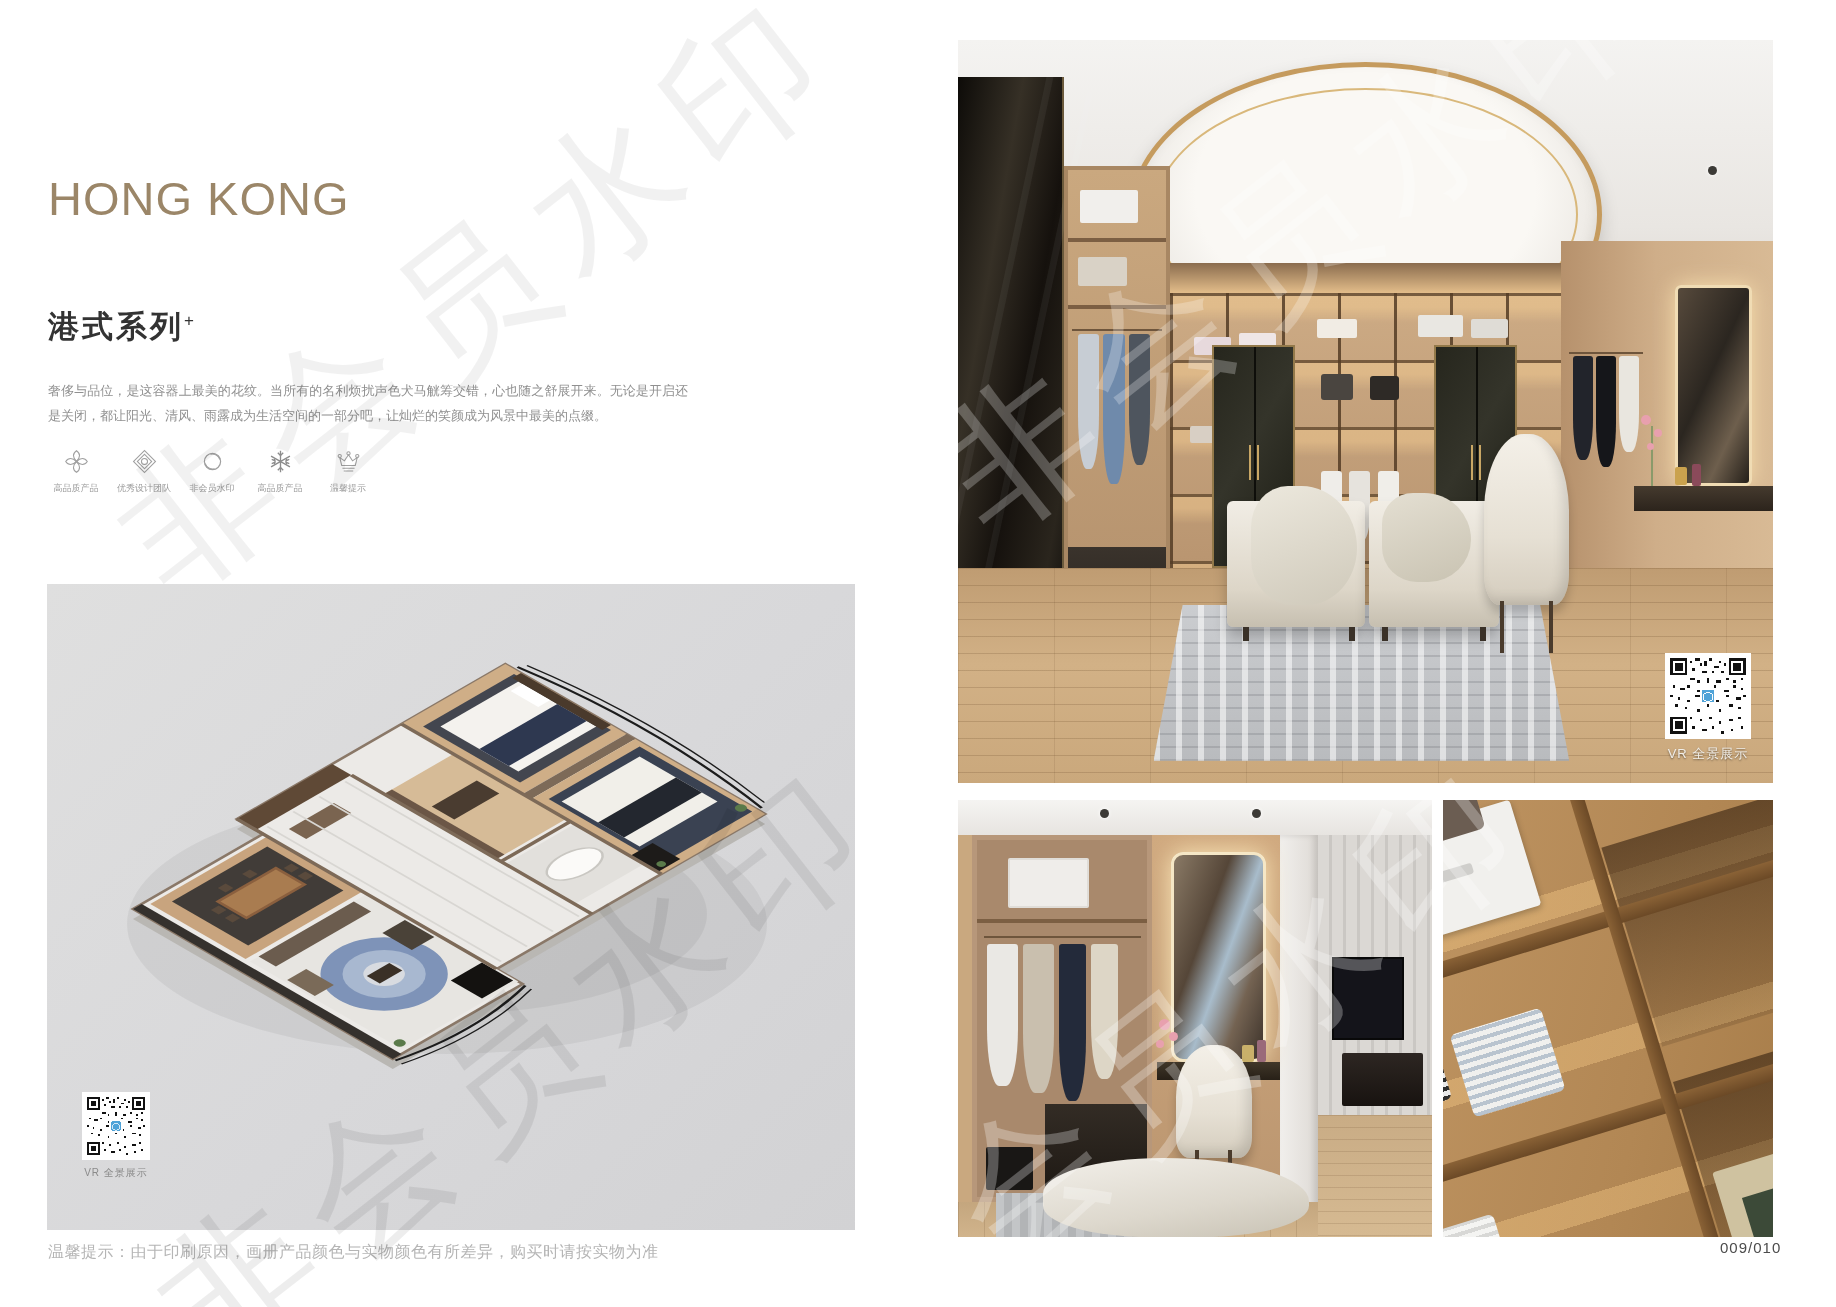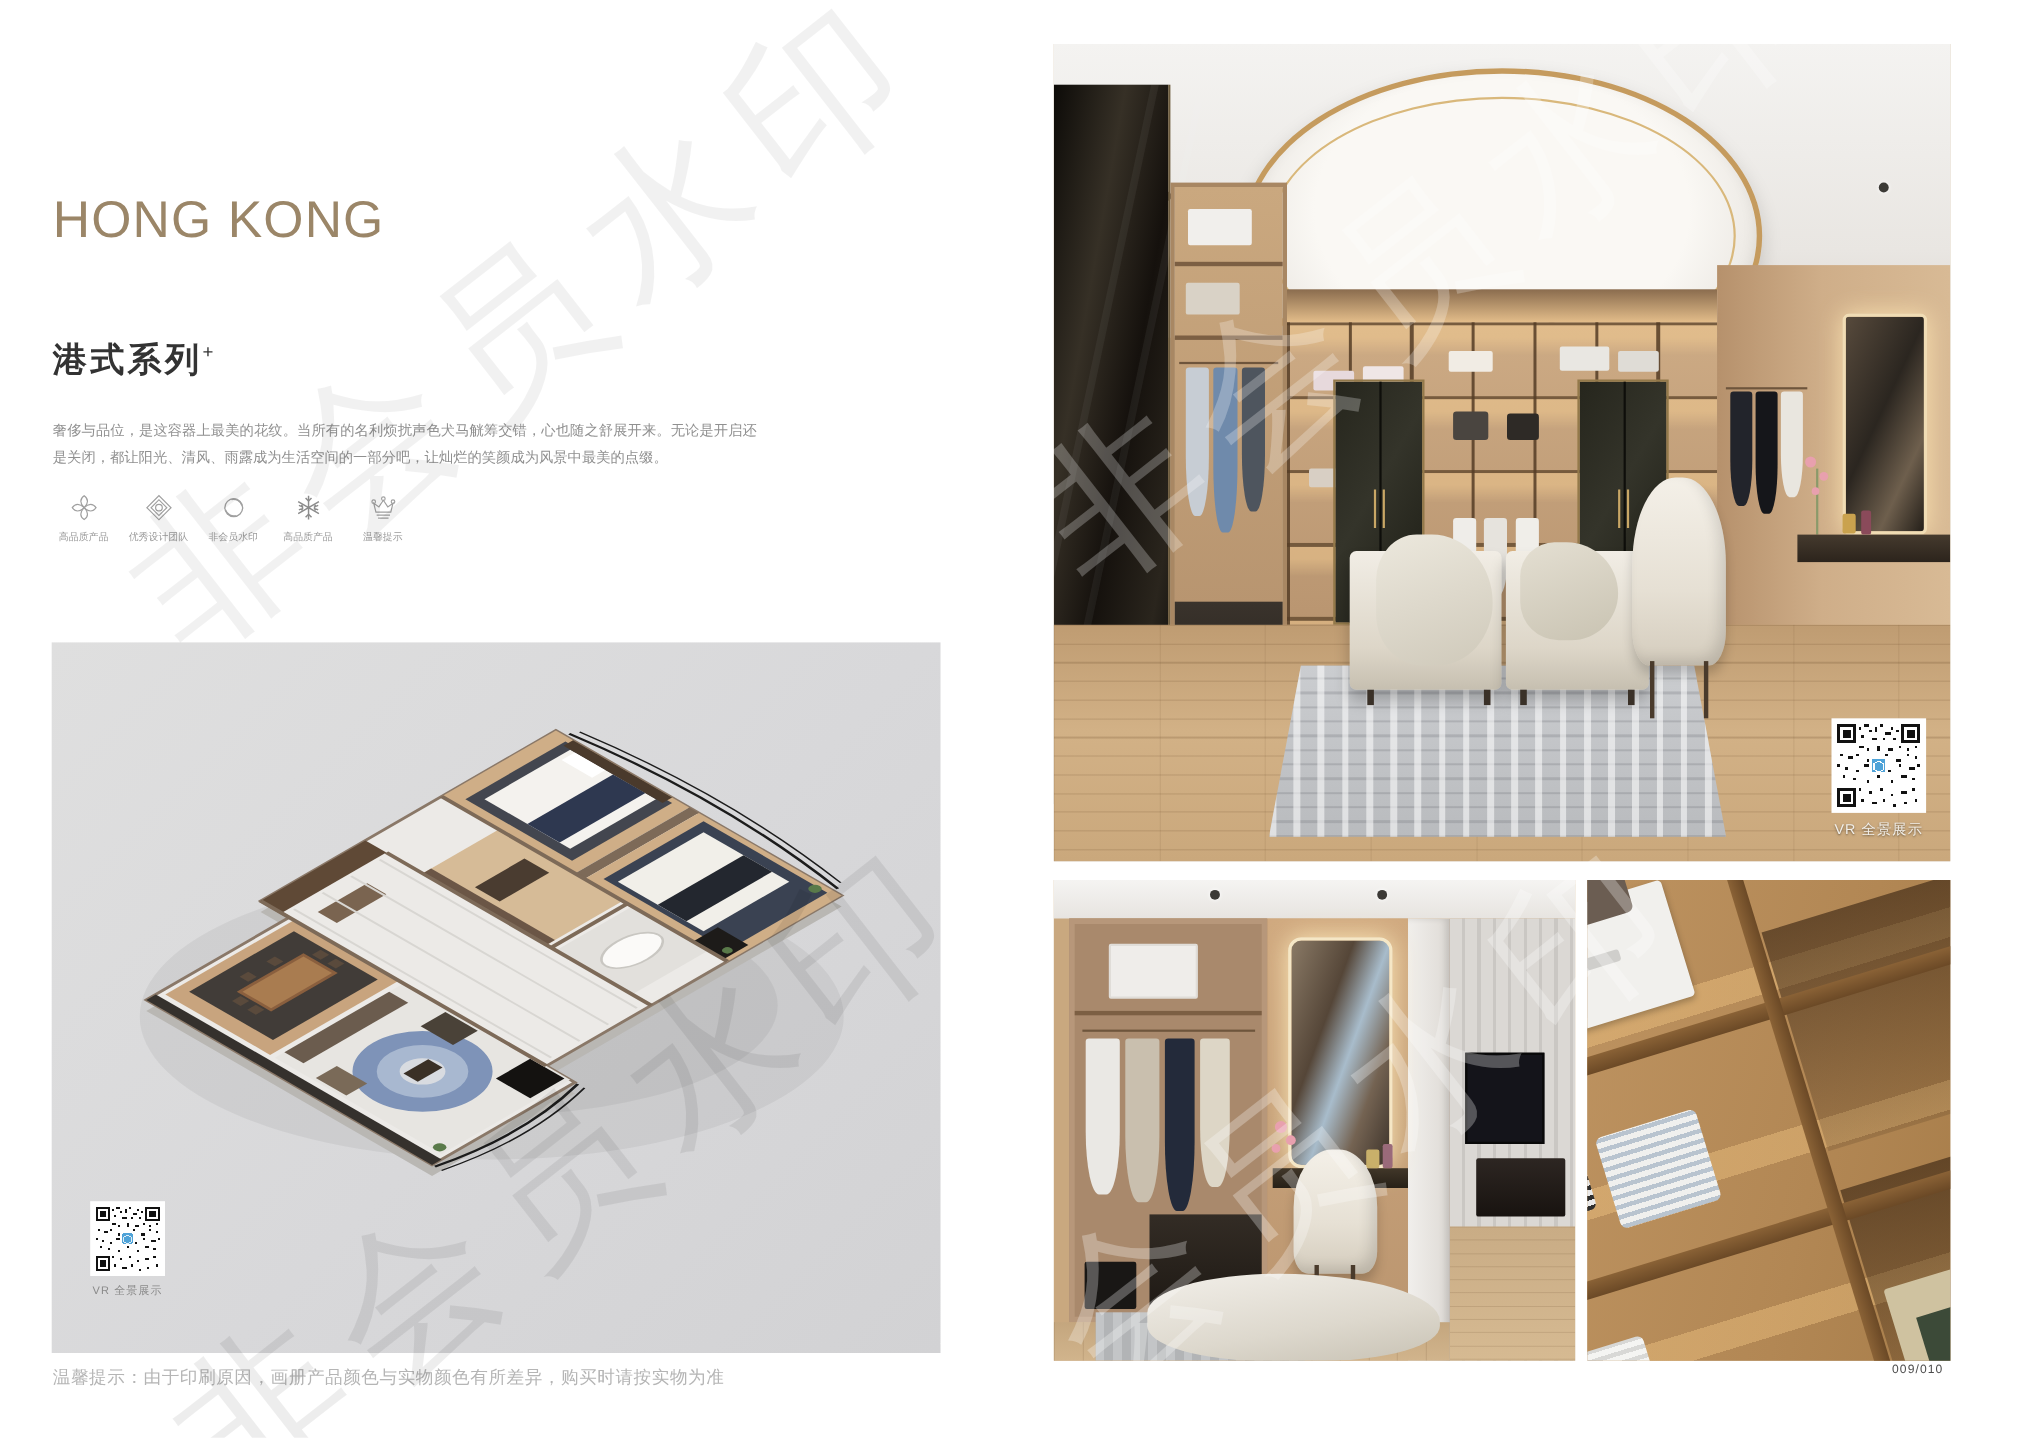--- a/index.html
+++ b/index.html
@@ -25,21 +25,21 @@
   #floorplan-svg { left:20px; top:10px; }
 
   .qr-tile { background:#fff; padding:3px; }
   .qr-tile svg { display:block; width:100%; height:100%; }
   #panel-qr { left:35px; top:508px; width:68px; height:68px; }
   #panel-vr-label { left:30px; top:582px; width:78px; text-align:center;
                     font-size:10px; color:#8a8a8a; letter-spacing:1px;}
 
   
   #footer-note { left:48px; top:1242px; font-size:16px; color:#b5b5b5; letter-spacing:.5px;}
-  #page-number { left:1720px; top:1239px; font-size:11px; color:#4c4c4c; letter-spacing:1px;}
+  #page-number { left:1720px; top:1239px; font-size:15px; color:#4c4c4c; letter-spacing:1px;}
 
   
   .photo { overflow:hidden; background:#c8b295; }
   #main-photo  { left:958px; top:40px;  width:815px; height:743px; }
   #small-photo-left  { left:958px;  top:800px; width:474px; height:437px; }
   #small-photo-right { left:1443px; top:800px; width:330px; height:437px; }
 
   
   .ceiling { left:0; top:0; width:100%; height:36%;
              background:linear-gradient(180deg,#f4f3f1 0%,#e9e6e2 70%,#ddd8d2 100%); }

